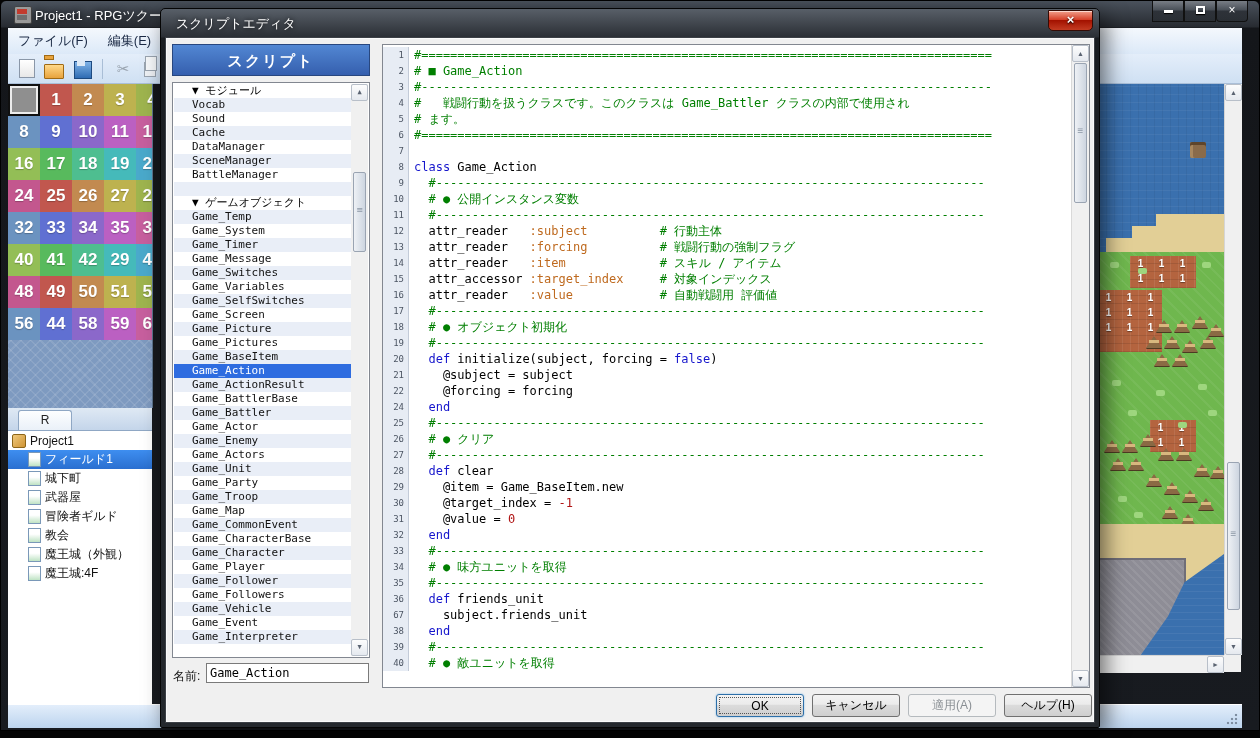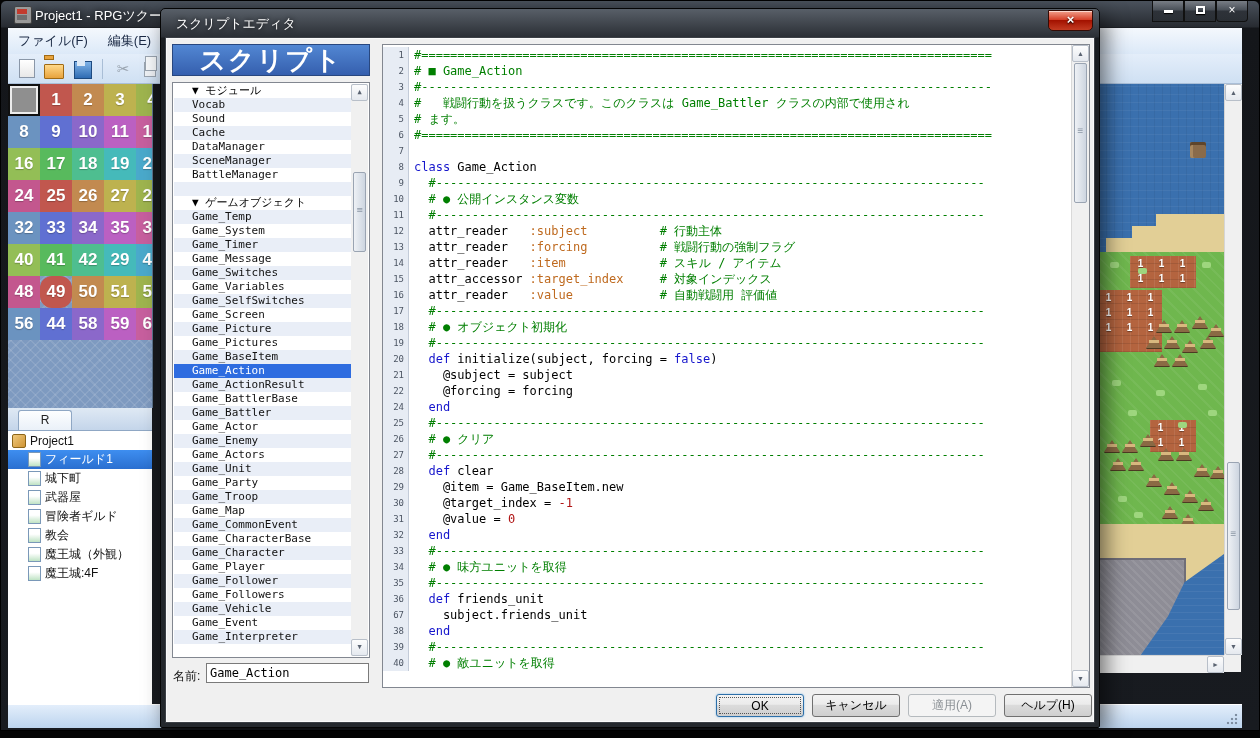--- a/index.html
+++ b/index.html
@@ -94,21 +94,21 @@
   
   .dlg{left:160px;top:8px;width:938px;height:718px;border:1px solid #050505;border-radius:5px 5px 2px 2px;
     background:linear-gradient(#585f68,#2b2f35 28px,#1a1d21 29px,#24282d);box-shadow:6px 8px 22px rgba(0,0,0,.55);}
   .dlg-title{left:176px;top:15px;color:#fff;font-size:13px;text-shadow:0 0 5px #000;}
   .dlg-close{left:1048px;top:10px;width:43px;height:19px;background:linear-gradient(#f2a08c,#d6412a 45%,#a31200 50%,#c33b22);
     border:1px solid #350b04;border-radius:0 0 5px 5px;color:#fff;text-align:center;font-size:13px;font-weight:bold;line-height:17px;
     box-shadow:inset 0 1px 0 rgba(255,255,255,.6);text-shadow:0 1px 2px #000;}
   .dlg-body{left:165px;top:37px;width:928px;height:684px;background:#f0f0f0;border:1px solid #3c4046;box-shadow:inset 0 0 0 1px #fafafa;}
 
   .banner{left:172px;top:44px;width:198px;height:32px;background:linear-gradient(#5287d3,#355fae);
-    border:1px solid #28477f;color:#fff;font-size:26px;font-weight:bold;text-align:center;line-height:31px;letter-spacing:2px;box-sizing:border-box;}
+    border:1px solid #28477f;color:#fff;font-size:15px;font-weight:bold;text-align:center;line-height:31px;letter-spacing:2px;box-sizing:border-box;}
 
   .slist{left:172px;top:82px;width:198px;height:576px;background:#fff;border:1px solid #828790;box-sizing:border-box;overflow:hidden;
     font-family:"DejaVu Sans Mono",monospace;font-size:11px;}
   .slist-inner{position:absolute;left:1px;top:1px;right:18px;bottom:1px;overflow:hidden;}
   .lrow{height:14px;line-height:14px;padding-left:18px;white-space:nowrap;color:#111;}
   .lrow.alt{background:#e9eef7;}
   .lrow.sel{background:#2e6ce0;color:#fff;}
   .lhead{font-size:11px;color:#000;}
   .slist-sb{position:absolute;right:1px;top:1px;width:17px;bottom:1px;background:#f0f0f0;}
 
@@ -211,21 +211,21 @@
     </div>
     <div class="prow">
       <div class="ptile" style="background: rgb(147, 190, 86);">40</div>
       <div class="ptile" style="background: rgb(88, 186, 93);">41</div>
       <div class="ptile" style="background: rgb(78, 190, 144);">42</div>
       <div class="ptile" style="background: rgb(69, 186, 186);">29</div>
       <div class="ptile" style="background: rgb(74, 169, 203);">44</div>
     </div>
     <div class="prow">
       <div class="ptile" style="background: rgb(195, 87, 142);">48</div>
-      <div class="ptile" style="background: rgb(193, 87, 78); border-radius: 12px;">49</div>
+      <div class="ptile" style="background: rgb(193, 87, 78);">49</div>
       <div class="ptile" style="background: rgb(194, 138, 80);">50</div>
       <div class="ptile" style="background: rgb(189, 178, 79);">51</div>
       <div class="ptile" style="background: rgb(158, 180, 78);">52</div>
     </div>
     <div class="prow">
       <div class="ptile" style="background: rgb(107, 147, 192);">56</div>
       <div class="ptile" style="background: rgb(96, 112, 210);">44</div>
       <div class="ptile" style="background: rgb(139, 104, 202);">58</div>
       <div class="ptile" style="background: rgb(187, 96, 194);">59</div>
       <div class="ptile" style="background: rgb(199, 95, 158);">60</div>

